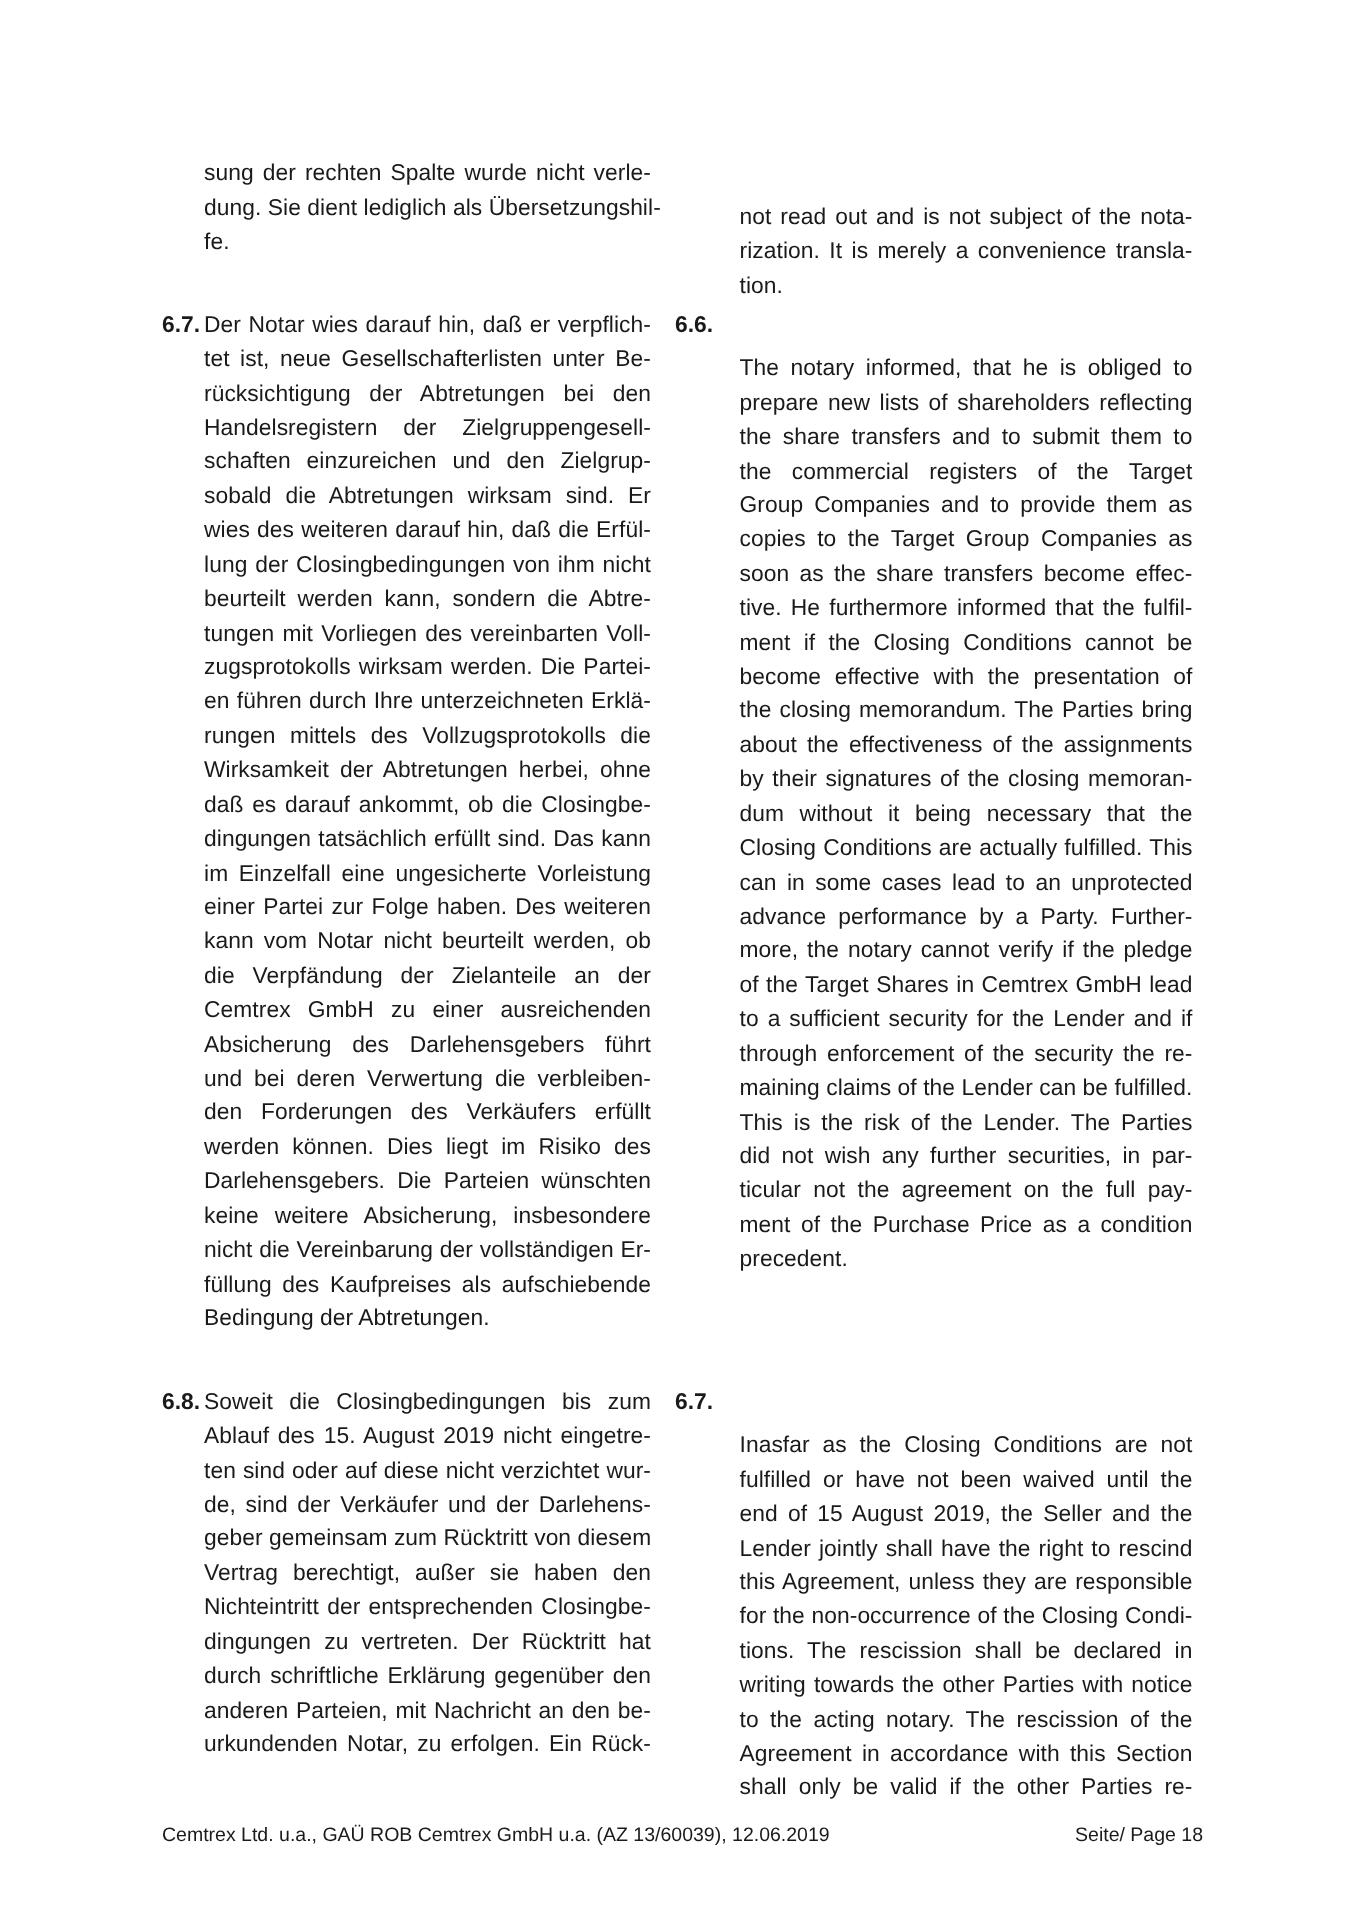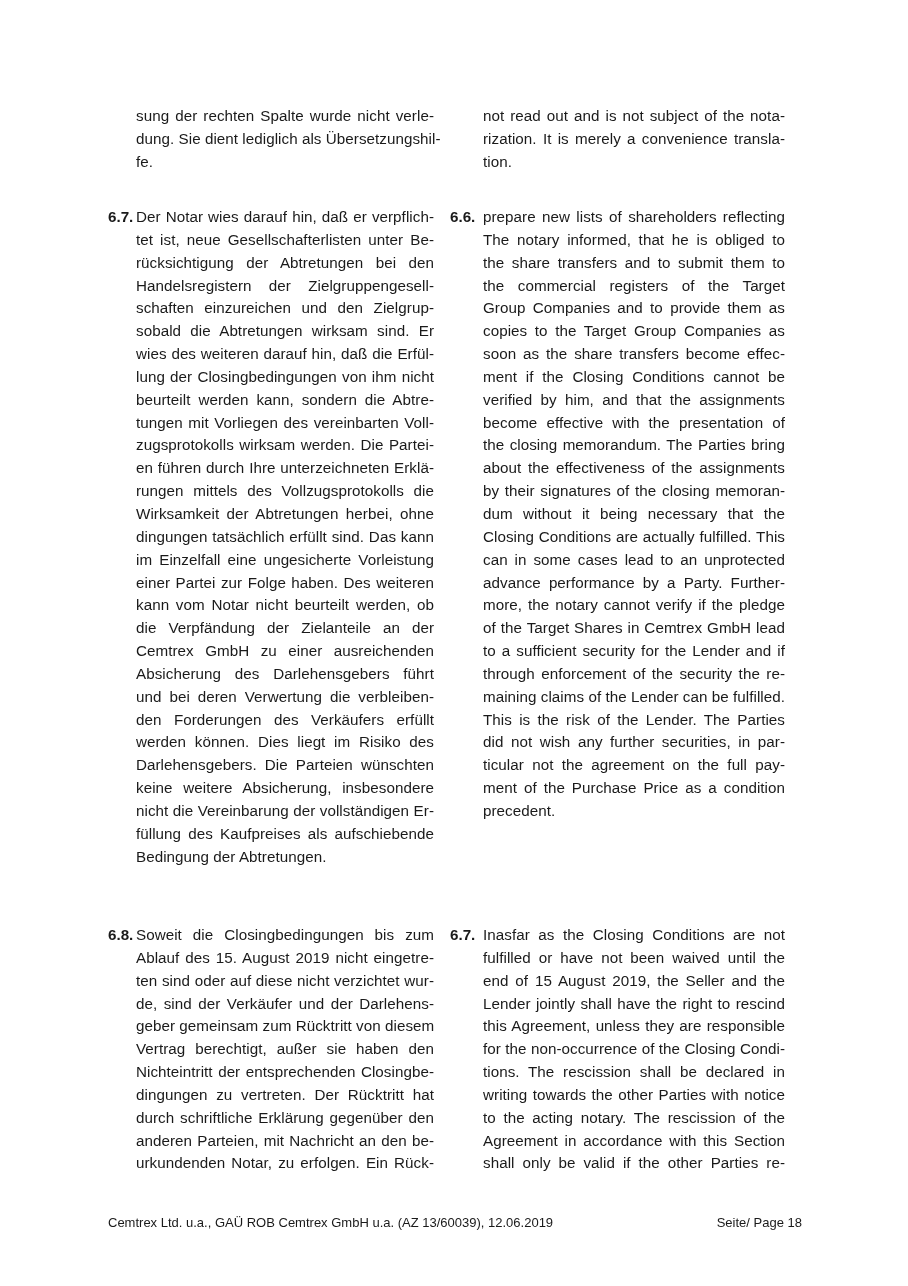--- a/index.html
+++ b/index.html
@@ -15,21 +15,21 @@
       text-align: justify; text-align-last: justify; white-space: nowrap;
       letter-spacing: 0.05px;
     }
     .line.last { text-align-last: left; }
     .block { position: absolute; }
     .num {
       position: absolute; font-weight: bold; font-size: 15.2px; line-height: 22.85px;
     }
     .text { position: absolute; }
     .left-text { left: 28px; width: 298px; }
-    .right-text { left: 33px; width: 302px; }
+    .right-text { left: 43px; width: 302px; margin-top: 29px; }
     .footer {
       position: absolute; top: 1215px; font-size: 13px; line-height: 16px; color: #1a1a1a;
     }
     .footer-left { left: 108px; }
     .footer-right { right: 106px; }
   </style>
 </head>
 <body>
 
 <div class="col col-left">
@@ -49,20 +49,21 @@
         <span class="line">schaften einzureichen und den Zielgrup-</span>
         <span class="line">sobald die Abtretungen wirksam sind. Er</span>
         <span class="line">wies des weiteren darauf hin, daß die Erfül-</span>
         <span class="line">lung der Closingbedingungen von ihm nicht</span>
         <span class="line">beurteilt werden kann, sondern die Abtre-</span>
         <span class="line">tungen mit Vorliegen des vereinbarten Voll-</span>
         <span class="line">zugsprotokolls wirksam werden. Die Partei-</span>
         <span class="line">en führen durch Ihre unterzeichneten Erklä-</span>
         <span class="line">rungen mittels des Vollzugsprotokolls die</span>
         <span class="line">Wirksamkeit der Abtretungen herbei, ohne</span>
+        <span class="line">daß es darauf ankommt, ob die Closingbe-</span>
         <span class="line">dingungen tatsächlich erfüllt sind. Das kann</span>
         <span class="line">im Einzelfall eine ungesicherte Vorleistung</span>
         <span class="line">einer Partei zur Folge haben. Des weiteren</span>
         <span class="line">kann vom Notar nicht beurteilt werden, ob</span>
         <span class="line">die Verpfändung der Zielanteile an der</span>
         <span class="line">Cemtrex GmbH zu einer ausreichenden</span>
         <span class="line">Absicherung des Darlehensgebers führt</span>
         <span class="line">und bei deren Verwertung die verbleiben-</span>
         <span class="line">den Forderungen des Verkäufers erfüllt</span>
         <span class="line">werden können. Dies liegt im Risiko des</span>
@@ -95,29 +96,29 @@
 <div class="col col-right">
   <div class="block text right-text" style="top:105px;">
       <span class="line">not read out and is not subject of the nota-</span>
       <span class="line">rization. It is merely a convenience transla-</span>
       <span class="line last">tion.</span>
     </div>
 
   <div class="block" style="top:206px; left:0; width:335px;">
     <span class="num" style="left:0; top:0;">6.6.</span>
     <div class="text right-text" style="top:0;">
+        <span class="line">The notary informed, that he is obliged to</span>
         <span class="line">prepare new lists of shareholders reflecting</span>
-        <span class="line">The notary informed, that he is obliged to</span>
         <span class="line">the share transfers and to submit them to</span>
         <span class="line">the commercial registers of the Target</span>
         <span class="line">Group Companies and to provide them as</span>
         <span class="line">copies to the Target Group Companies as</span>
         <span class="line">soon as the share transfers become effec-</span>
+        <span class="line">tive. He furthermore informed that the fulfil-</span>
         <span class="line">ment if the Closing Conditions cannot be</span>
-        <span class="line">verified by him, and that the assignments</span>
         <span class="line">become effective with the presentation of</span>
         <span class="line">the closing memorandum. The Parties bring</span>
         <span class="line">about the effectiveness of the assignments</span>
         <span class="line">by their signatures of the closing memoran-</span>
         <span class="line">dum without it being necessary that the</span>
         <span class="line">Closing Conditions are actually fulfilled. This</span>
         <span class="line">can in some cases lead to an unprotected</span>
         <span class="line">advance performance by a Party. Further-</span>
         <span class="line">more, the notary cannot verify if the pledge</span>
         <span class="line">of the Target Shares in Cemtrex GmbH lead</span>

